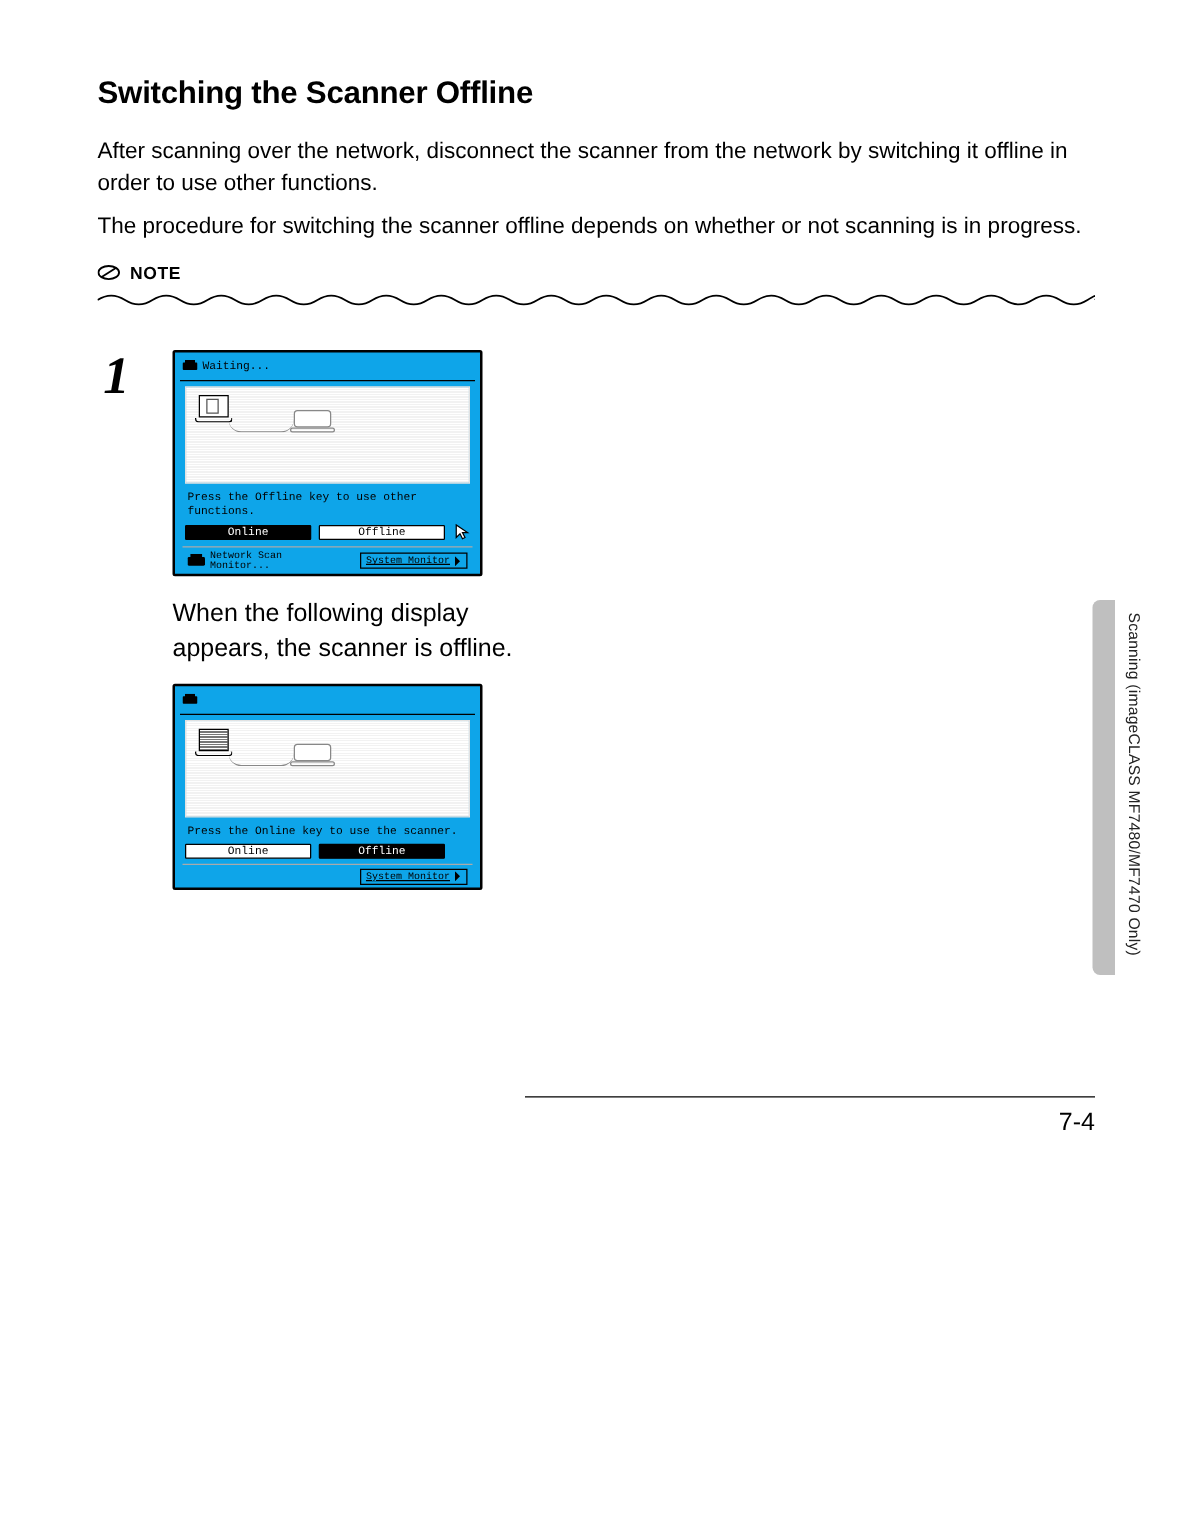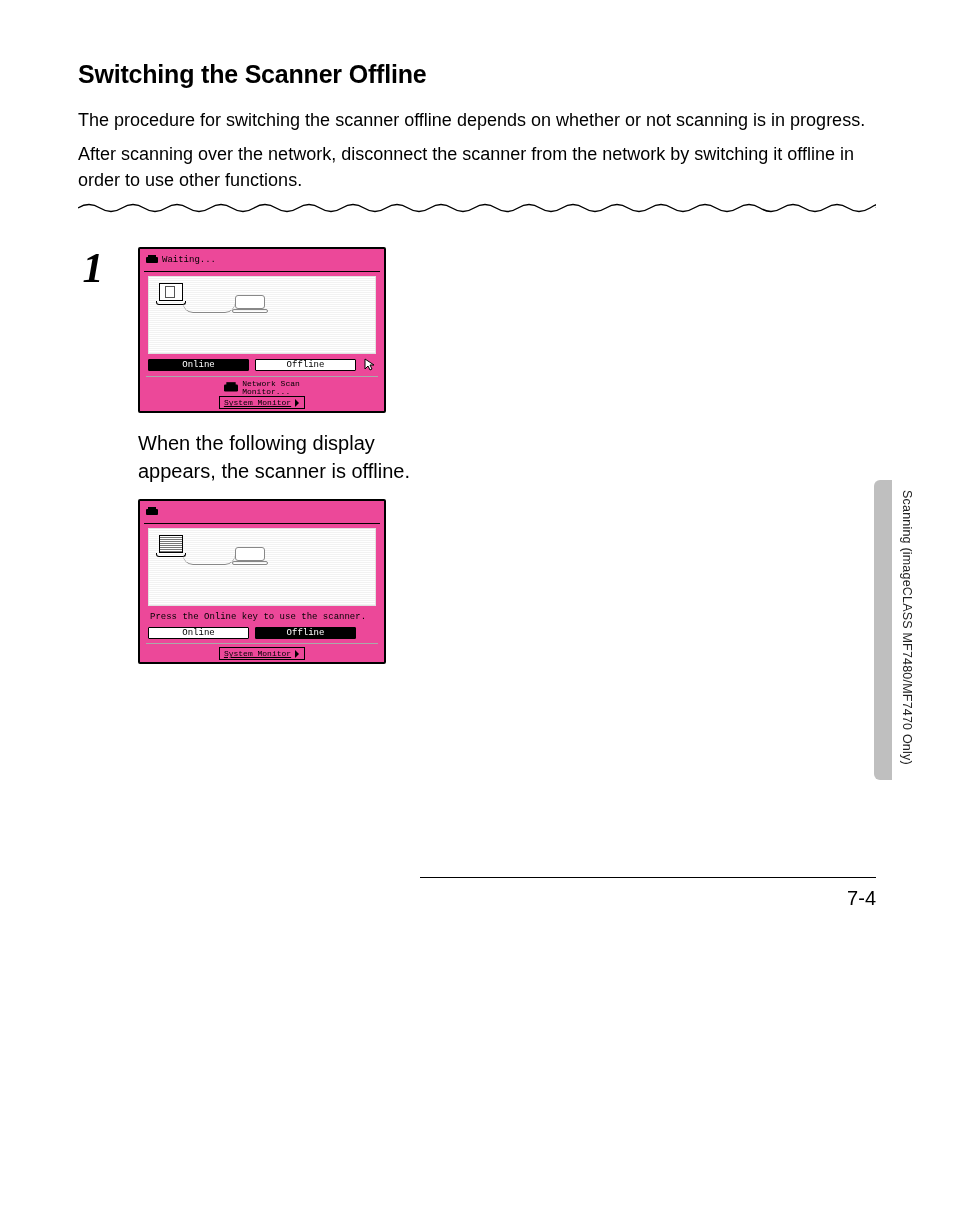--- a/index.html
+++ b/index.html
@@ -9,30 +9,30 @@
   .para { font-size: 18px; line-height: 1.45; margin-bottom: 8px; }
   .note-row { display: flex; align-items: center; gap: 8px; margin-top: 16px; margin-bottom: 6px; }
   .note-icon { width: 18px; height: 18px; }
   .note-label { font-size: 14px; font-weight: 700; letter-spacing: 0.5px; }
   .note-text { font-size: 15px; line-height: 1.4; margin-bottom: 20px; }
   .h2 { font-size: 19px; font-weight: 800; margin-left: 18px; margin-bottom: 8px; }
   .wave { width: 100%; height: 14px; margin-bottom: 28px; }
   .step-row { display: flex; align-items: flex-start; gap: 30px; margin-bottom: 6px; }
   .step-num { font-size: 42px; font-weight: 900; font-style: italic; line-height: 1; width: 30px; text-align: center; font-family: Georgia, 'Times New Roman', serif; }
   .step-body { flex: 1; }
-  .panel { width: 248px; border: 2px solid #000; border-radius: 2px; background: #ec4899; padding: 4px 4px 2px 4px; font-family: "Courier New", monospace; font-size: 9px; margin-bottom: 10px; }
+  .panel { width: 248px; border: 2px solid #000; border-radius: 2px; background: #0ea5e9; padding: 4px 4px 2px 4px; font-family: "Courier New", monospace; font-size: 9px; margin-bottom: 10px; }
   .panel-header { display: flex; align-items: center; gap: 4px; padding: 2px 2px 4px 2px; }
   .panel-sep { height: 1px; background: #000; margin: 2px 0 4px 0; }
   .panel-canvas { height: 78px; border: 1px solid #e2e2e2; background: repeating-linear-gradient(0deg,#f2f2f2 0 1px,#fff 1px 2px), repeating-linear-gradient(90deg,#f2f2f2 0 1px,#fff 1px 2px); position: relative; margin: 0 4px 4px 4px; }
   .panel-instr { font-size: 9px; padding: 2px 6px 4px 6px; line-height: 1.2; }
   .btn-row { display: flex; gap: 6px; padding: 0 4px 4px 4px; align-items: center; }
   .btn { flex: 1; border: 1px solid #000; text-align: center; padding: 0 0; font-size: 9px; border-radius: 1px; background: #fff; }
   .btn.sel { background: #000; color: #fff; }
   .cursor { width: 12px; height: 14px; margin-left: 2px; }
-  .panel-footer { display: flex; align-items: center; justify-content: space-between; border-top: 1px solid #aaa; padding: 3px 4px 0 4px; margin: 0 2px; flex-direction: column; }
+  .panel-footer { display: flex; align-items: center; justify-content: space-between; border-top: 1px solid #aaa; padding: 3px 4px 0 4px; margin: 0 2px; }
   .footer-left { display: flex; align-items: center; gap: 4px; font-size: 8px; line-height: 1; }
   .sysmon { border: 1px solid #000; font-size: 8px; padding: 1px 4px; display: flex; align-items: center; gap: 3px; text-decoration: underline; }
   .caption { font-size: 20px; line-height: 1.4; width: 310px; margin-left: 18px; margin-bottom: 14px; }
   
   .pc { position: absolute; left: 10px; top: 6px; }
   .pc .mon { width: 24px; height: 18px; border: 1.5px solid #000; background: #fff; }
   .pc .base { width: 30px; height: 4px; border: 1.5px solid #000; border-top: none; margin-left: -3px; border-radius: 0 0 3px 3px; }
   .pc .page-ic { position: absolute; left: 6px; top: 3px; width: 10px; height: 12px; border: 1px solid #555; background: #fff; }
   .printer { position: absolute; left: 86px; top: 18px; }
   .printer .body { width: 30px; height: 14px; border: 1.5px solid #888; border-radius: 3px; background: #fff; }
@@ -46,23 +46,30 @@
   .foot-num { position: absolute; right: 78px; bottom: 38px; font-size: 20px; }
   .step-indent { margin-left: 60px; }
 </style>
 </head>
 <body>
 
 <div class="page">
 
   <h1 class="h1">Switching the Scanner Offline</h1>
 
+  <p class="para">After scanning over the network, disconnect the scanner from the network by switching it offline in order to use other functions.</p>
   <p class="para">The procedure for switching the scanner offline depends on whether or not scanning is in progress.</p>
-  <p class="para">After scanning over the network, disconnect the scanner from the network by switching it offline in order to use other functions.</p>
 
+  <div class="note-row">
+    <svg class="note-icon" viewBox="0 0 24 24">
+      <ellipse cx="12" cy="12" rx="11" ry="7" fill="none" stroke="#000" stroke-width="2"></ellipse>
+      <line x1="4" y1="17" x2="20" y2="7" stroke="#000" stroke-width="2"></line>
+    </svg>
+    <span class="note-label">NOTE</span>
+  </div>
 
 
   <svg class="wave" viewBox="0 0 798 14" preserveAspectRatio="none">
     <path d="M0 7 Q 11 0 22 7 T 44 7 T 66 7 T 88 7 T 110 7 T 132 7 T 154 7 T 176 7 T 198 7 T 220 7 T 242 7 T 264 7 T 286 7 T 308 7 T 330 7 T 352 7 T 374 7 T 396 7 T 418 7 T 440 7 T 462 7 T 484 7 T 506 7 T 528 7 T 550 7 T 572 7 T 594 7 T 616 7 T 638 7 T 660 7 T 682 7 T 704 7 T 726 7 T 748 7 T 770 7 T 792 7 T 798 7" fill="none" stroke="#000" stroke-width="1.4"></path>
   </svg>
 
   <div class="step-row">
     <div class="step-num">1</div>
     <div class="step-body">
 
@@ -81,20 +88,21 @@
                 <div class="page-ic"></div>
               </div>
               <div class="base"></div>
             </div>
           <div class="cable"></div>
           <div class="printer">
               <div class="body"></div>
               <div class="tray"></div>
             </div>
         </div>
+        <div class="panel-instr">Press the Offline key to use other functions.</div>
         <div class="btn-row">
           <div class="btn sel">Online</div>
           <div class="btn">Offline</div>
           <svg class="cursor" viewBox="0 0 12 14">
               <path d="M1 1 L1 11 L4 8 L6 12 L8 11 L6 7 L10 7 Z" fill="#fff" stroke="#000" stroke-width="1"></path>
             </svg>
         </div>
         <div class="panel-footer">
           <div class="footer-left">
             <svg width="14" height="12" viewBox="0 0 12 10">

